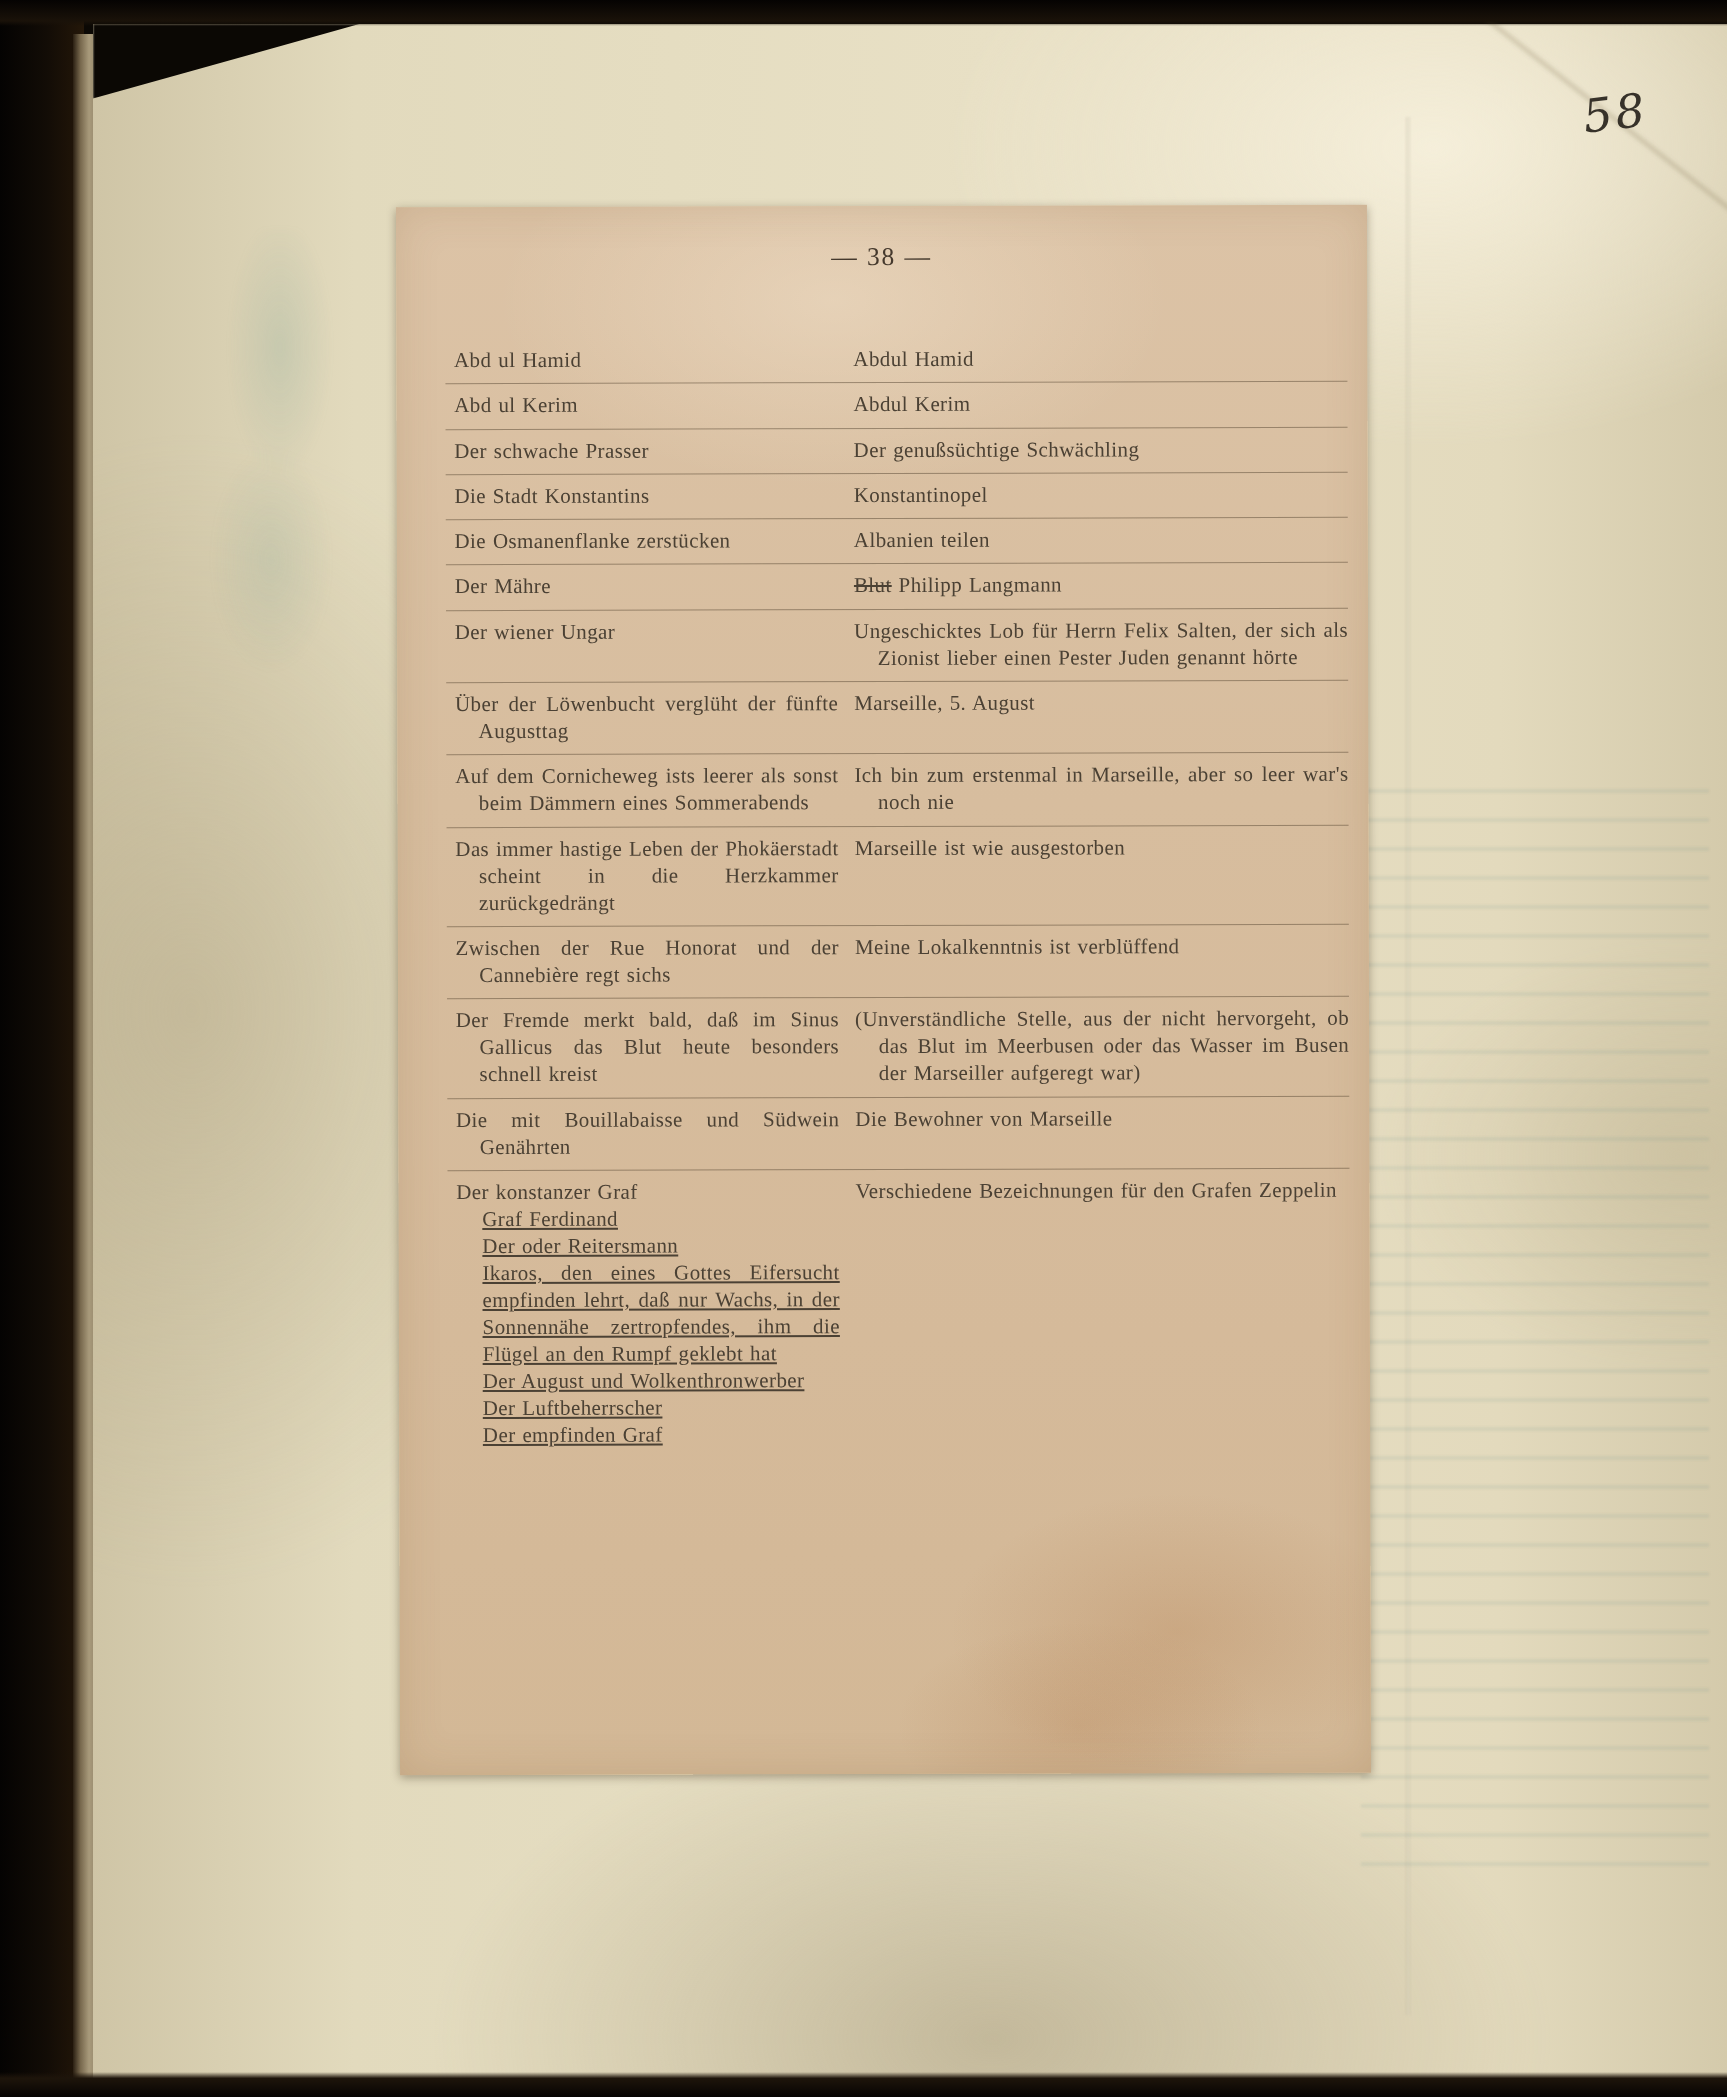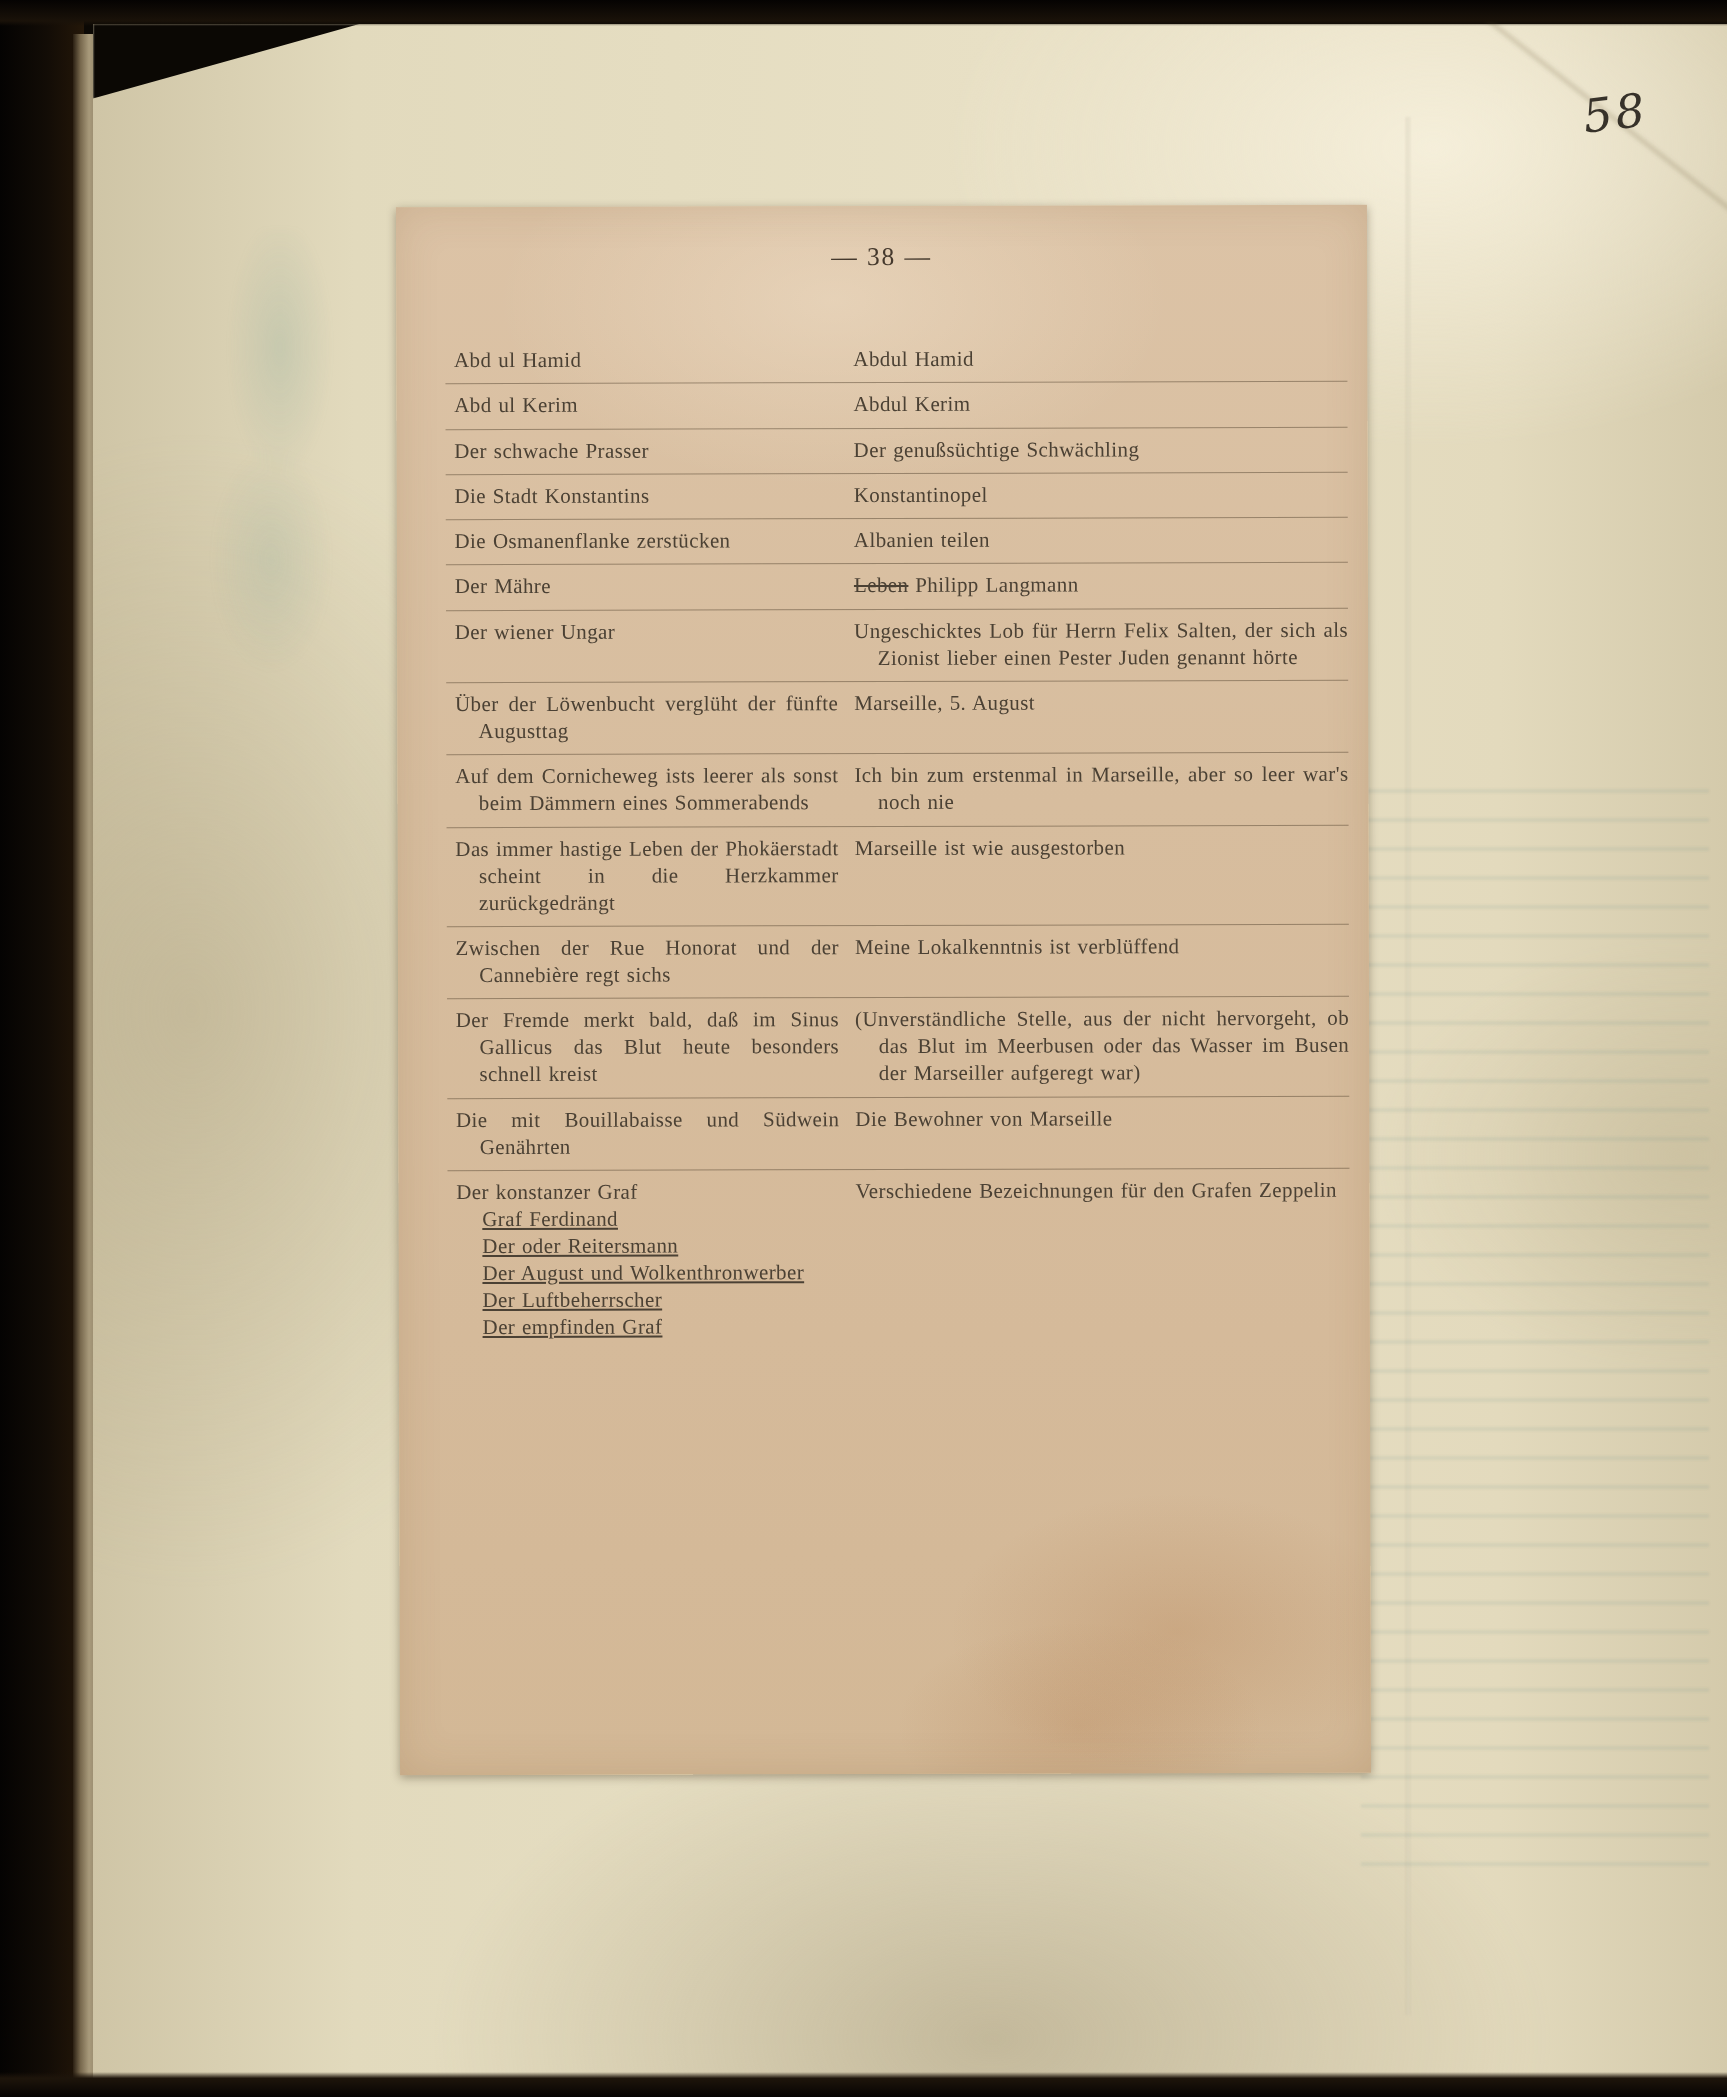--- a/index.html
+++ b/index.html
@@ -175,21 +175,21 @@
             </div>
             <div class="cell right">
               <div class="para hang">Albanien teilen</div>
             </div>
           </div>
           <div class="grow">
             <div class="cell left">
               <div class="para hang">Der Mähre</div>
             </div>
             <div class="cell right">
-              <div class="para hang"><span class="struck">Leben</span> Philipp Langmann</div>
+              <div class="para hang"><span class="struck">Blut</span> Philipp Langmann</div>
             </div>
           </div>
           <div class="grow">
             <div class="cell left">
               <div class="para hang">Der wiener Ungar</div>
             </div>
             <div class="cell right">
               <div class="para hang">Ungeschicktes Lob für Herrn Felix Salten, der sich als Zionist lieber einen Pester Juden genannt hörte</div>
             </div>
           </div>
@@ -239,20 +239,21 @@
             </div>
             <div class="cell right">
               <div class="para hang">Die Bewohner von Marseille</div>
             </div>
           </div>
           <div class="grow">
             <div class="cell left">
               <div class="para hang">Der konstanzer Graf</div>
               <div class="para sub">Graf Ferdinand</div>
               <div class="para sub">Der oder Reitersmann</div>
+              <div class="para sub">Ikaros, den eines Gottes Eifersucht empfinden lehrt, daß nur Wachs, in der Sonnennähe zertropfendes, ihm die Flügel an den Rumpf geklebt hat</div>
               <div class="para sub">Der August und Wolkenthronwerber</div>
               <div class="para sub">Der Luftbeherrscher</div>
               <div class="para sub">Der empfinden Graf</div>
             </div>
             <div class="cell right">
               <div class="para hang">Verschiedene Bezeichnungen für den Grafen Zeppelin</div>
             </div>
           </div>
         </div>
     </div>

